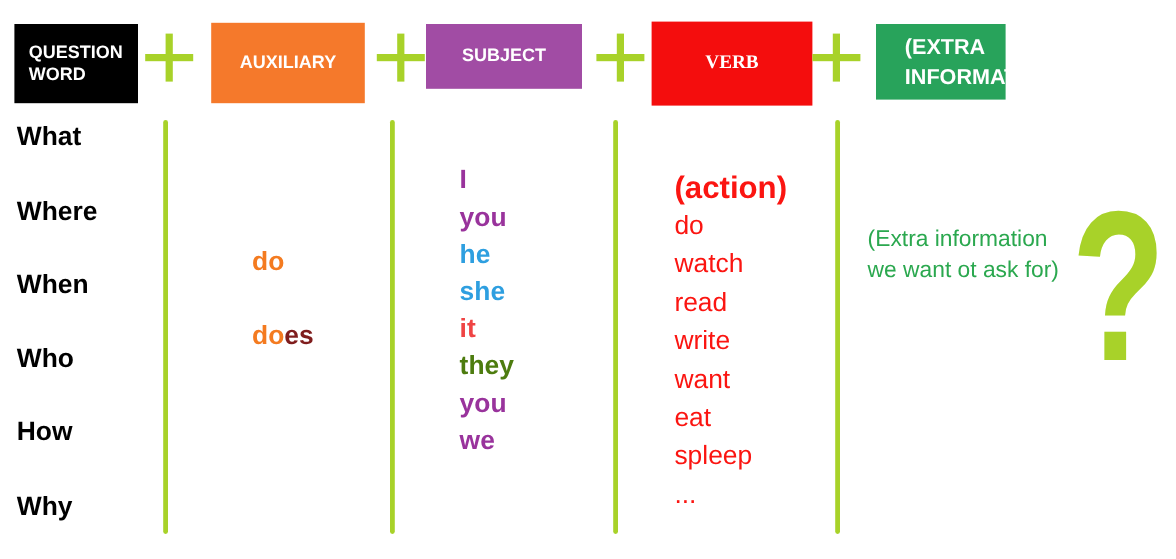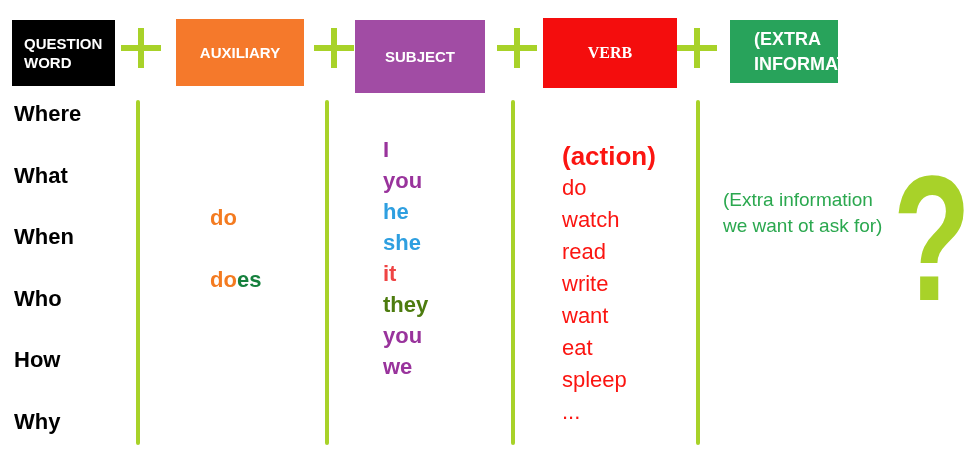--- a/index.html
+++ b/index.html
@@ -7,21 +7,21 @@
   .canvas {
     position:relative; width:980px; height:466px; background:#fff; overflow:hidden;
   }
   
   .hbox { position:absolute; display:flex; align-items:center; }
   .hlabel { color:#fff; font-weight:bold; white-space:pre-line; line-height:1.3; }
   .box-qw    { left:12px;  top:20px; width:103px; height:66px; background:var(--box-black); }
   .box-qw    .hlabel { font-size:15px; padding-left:12px; }
   .box-aux   { left:176px; top:19px; width:128px; height:67px; background:var(--box-orange); justify-content:center; }
   .box-aux   .hlabel { font-size:15px; }
-  .box-subj  { left:355px; top:20px; width:130px; height:73px; background:var(--box-purple); justify-content:center; }
+  .box-subj  { left:355px; top:20px; width:130px; height:54px; background:var(--box-purple); justify-content:center; }
   .box-subj  .hlabel { font-size:15px; }
   .box-verb  { left:543px; top:18px; width:134px; height:70px; background:var(--box-red); justify-content:center; }
   .box-verb  .hlabel { font-size:16px;font-family:Liberation Serif, serif; }
   .box-extra { left:730px; top:20px; width:108px; height:63px; background:var(--box-green); }
   .box-extra .hlabel { font-size:18px; padding-left:24px; line-height:1.35; }
   
   .plus { position:absolute; width:40px; height:40px; }
   .plus::before { content:""; position:absolute; left:50%; top:0; bottom:0; width:6px;
                   transform:translateX(-50%); background:var(--lime); }
   .plus::after  { content:""; position:absolute; top:50%; left:0; right:0; height:6px;
@@ -83,31 +83,31 @@
     <span class="hlabel">(EXTRA
 INFORMATION)</span>
   </div>
 
   <div class="vline vline-1"></div>
   <div class="vline vline-2"></div>
   <div class="vline vline-3"></div>
   <div class="vline vline-4"></div>
 
   <div class="qw-list">
+      <div class="qw-item">What</div>
       <div class="qw-item">Where</div>
-      <div class="qw-item">What</div>
       <div class="qw-item">When</div>
       <div class="qw-item">Who</div>
       <div class="qw-item">How</div>
       <div class="qw-item">Why</div>
     </div>
 
   <div class="aux-list">
       <div class="aux-item"><span style="color: rgb(244, 123, 32);">do</span></div>
-      <div class="aux-item"><span style="color: rgb(244, 123, 32);">do</span><span style="color: #15803d;">es</span></div>
+      <div class="aux-item"><span style="color: rgb(244, 123, 32);">do</span><span style="color: #7f1d1d;">es</span></div>
     </div>
 
   <div class="subj-list">
       <div class="subj-item" style="color: rgb(153, 51, 156);">I</div>
       <div class="subj-item" style="color: rgb(153, 51, 156);">you</div>
       <div class="subj-item" style="color: rgb(46, 159, 224);">he</div>
       <div class="subj-item" style="color: rgb(46, 159, 224);">she</div>
       <div class="subj-item" style="color: #ef4444;">it</div>
       <div class="subj-item" style="color: #4d7c0f;">they</div>
       <div class="subj-item" style="color: rgb(153, 51, 156);">you</div>

